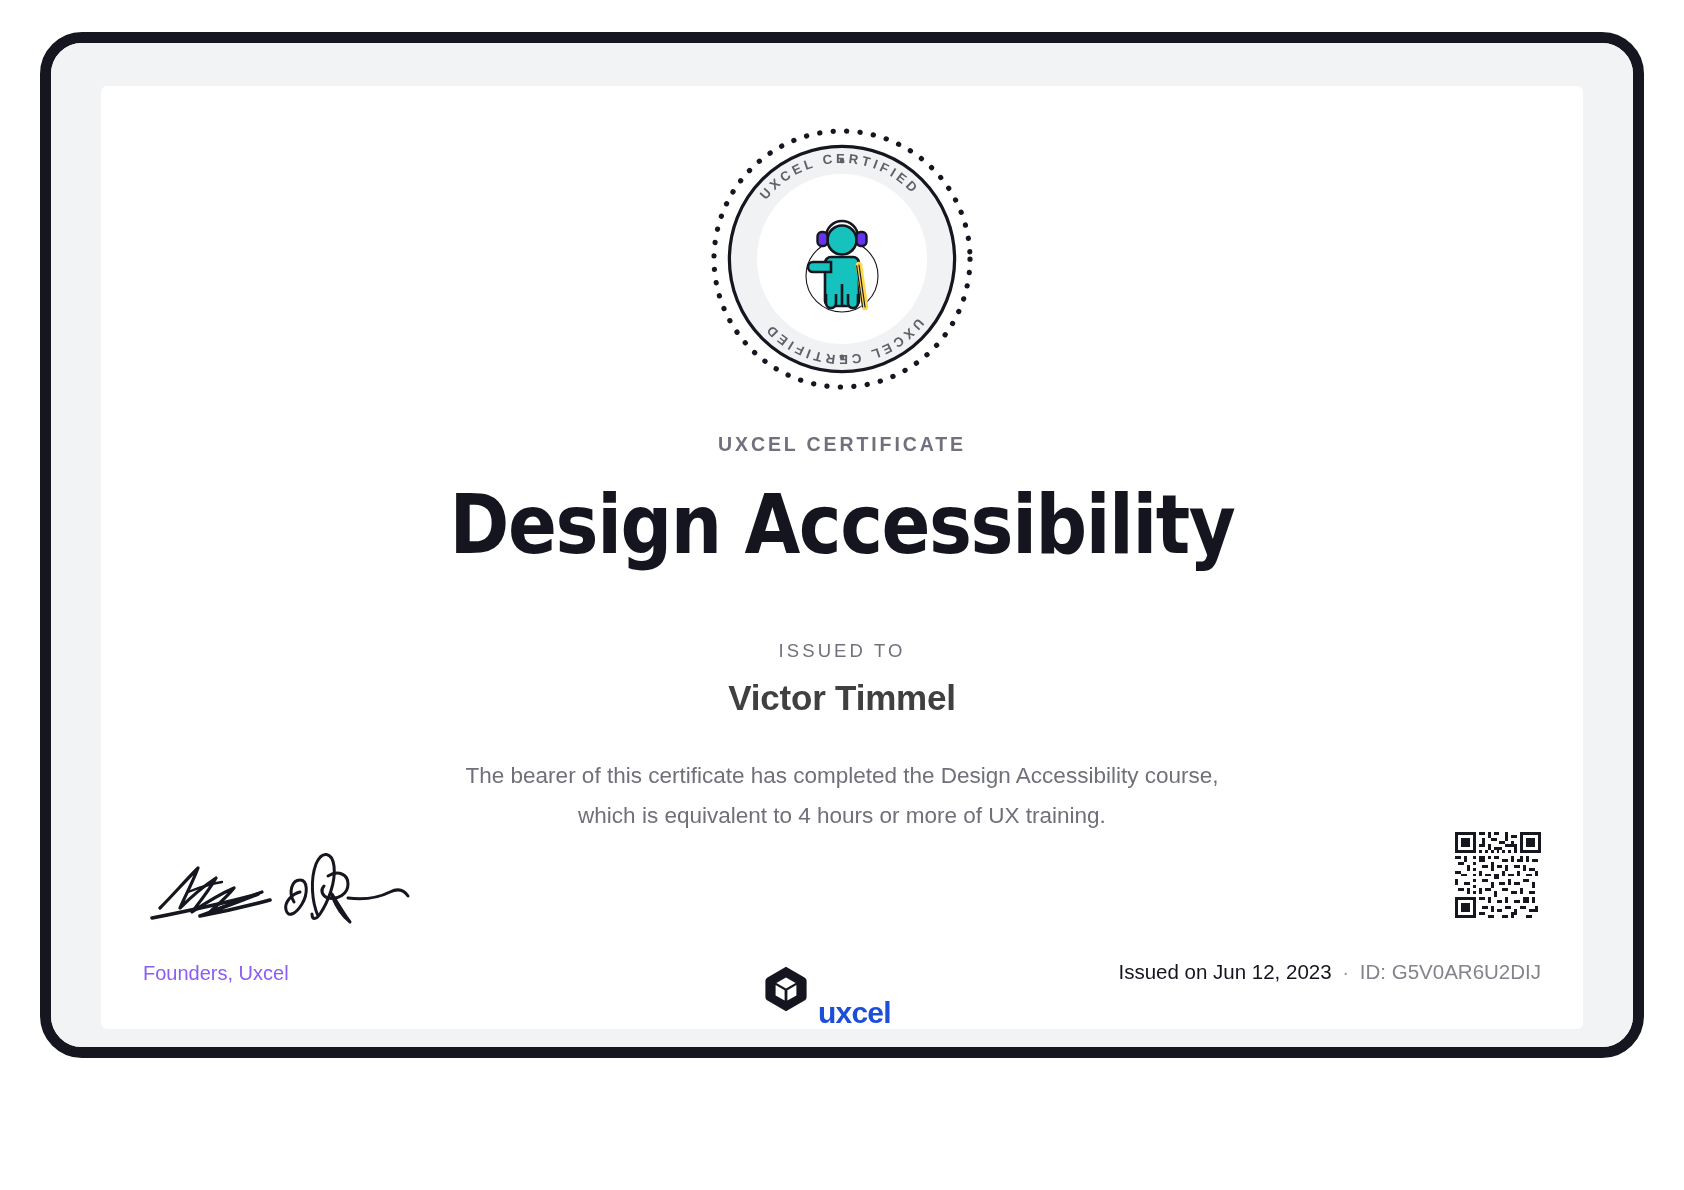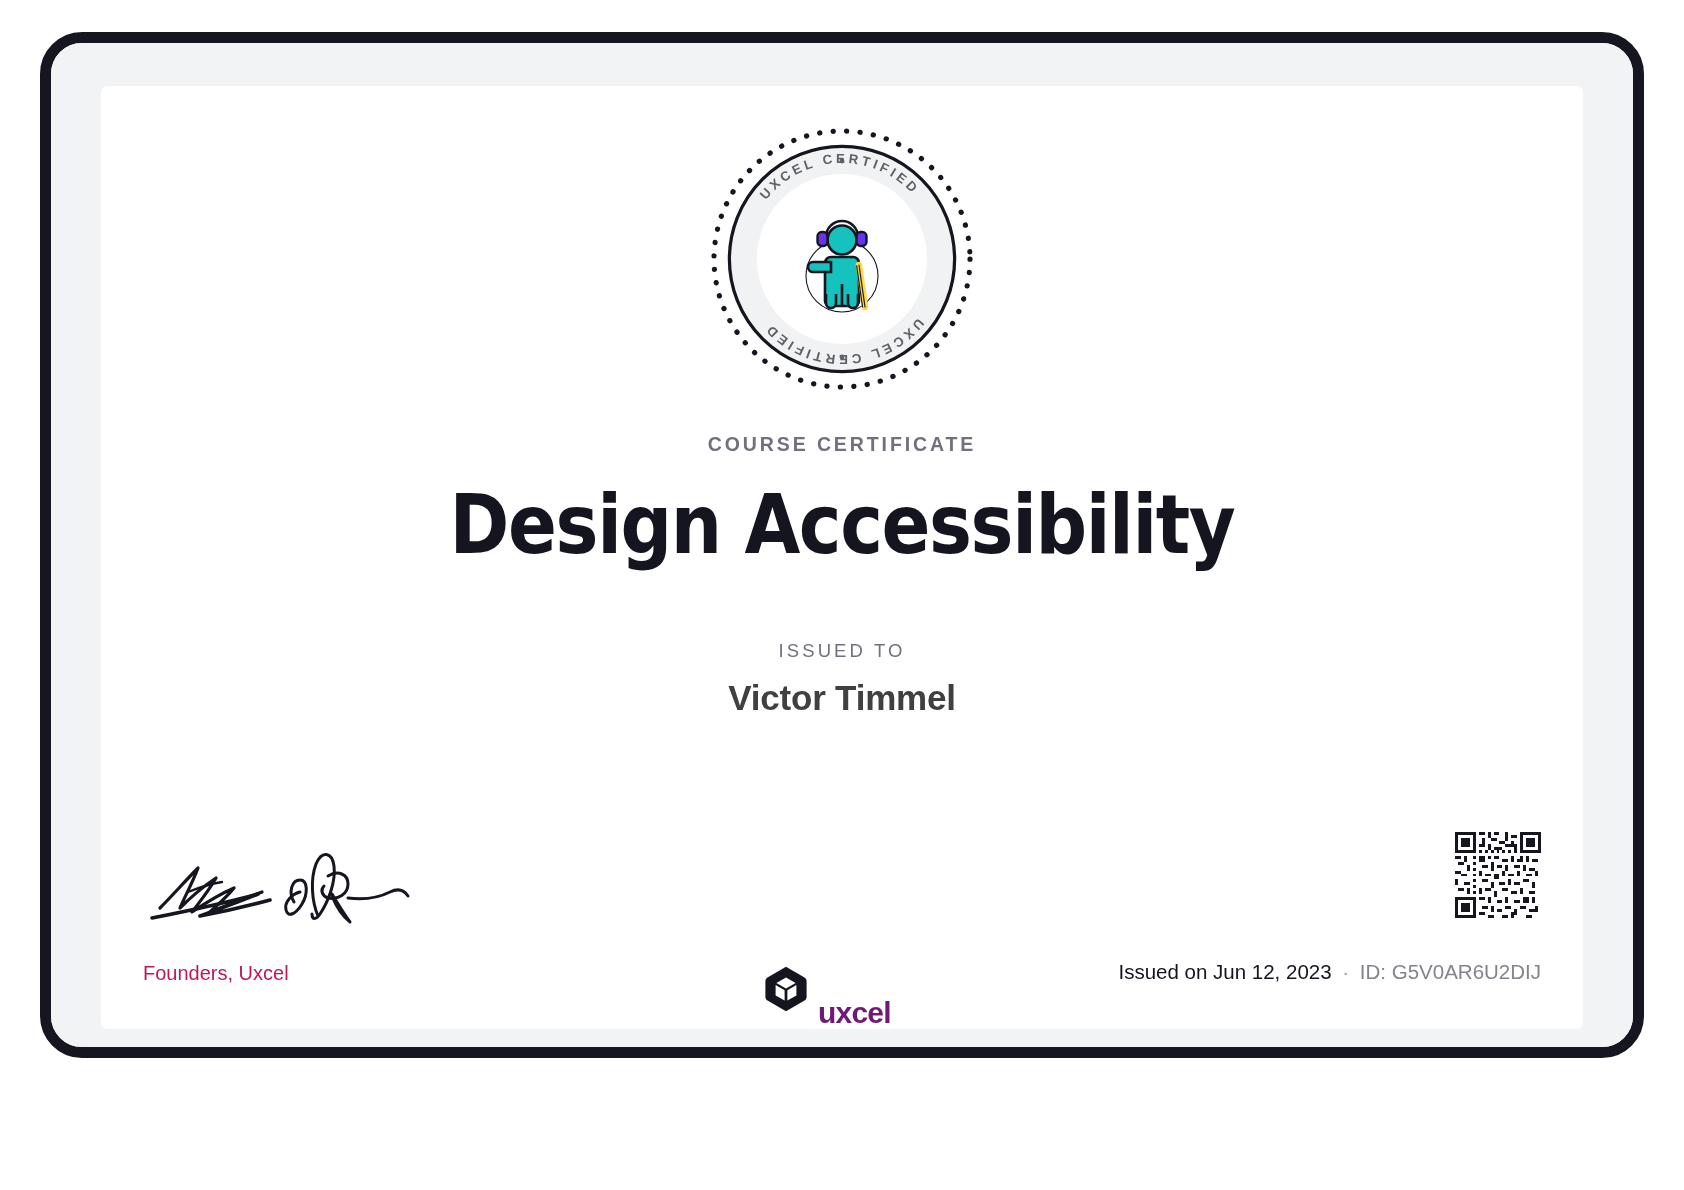--- a/index.html
+++ b/index.html
@@ -116,37 +116,37 @@
     top: 760px;
     width: 300px;
     height: 90px;
   }
   #signatures svg { display: block; }
   #founders-label {
     position: absolute;
     left: 42px;
     top: 876px;
     font-size: 20px;
-    color: #be185d;
+    color: #8b5cf6;
     font-weight: 400;
   }
   #uxcel-logo {
     position: absolute;
     left: 50%;
     top: 864px;
     margin-left: -77px;
     display: flex;
     align-items: center;
     gap: 11px;
   }
   #uxcel-logo svg { display: block; }
   #uxcel-wordmark {
     font-size: 30px;
     font-weight: 700;
-    color: #701a75;
+    color: #1d4ed8;
     letter-spacing: -0.8px;
     line-height: 30px;
     margin-top: 48px;
   }
   #issue-meta {
     position: absolute;
     right: 42px;
     top: 874px;
     font-size: 20.5px;
     white-space: nowrap;
@@ -221,28 +221,32 @@
             <path d="M 141,170 v 9 a 5,5 0 0 0 10,0 v -9" fill="#15c2bd" stroke="#15161f" stroke-width="2.6"></path>
 
             <path d="M 152,141 l 6,42" fill="none" stroke="#ffd84d" stroke-width="6.5" stroke-linecap="round"></path>
             <path d="M 152,141 l 6,42" fill="none" stroke="#15161f" stroke-width="1.2" stroke-linecap="round" opacity="0.95"></path>
             <path d="M 149.6,141.4 l 6,42" fill="none" stroke="#15161f" stroke-width="1.1"></path>
             <path d="M 160.4,140.6 l 6,42" fill="none" stroke="#15161f" stroke-width="0"></path>
           </g>
         </svg>
       </div>
 
-      <div class="center-col" id="course-certificate-label">COURSE CERTIFICATE</div>
+      <div class="center-col" id="course-certificate-label">UXCEL CERTIFICATE</div>
 
       <div class="center-col" id="certificate-title">Design Accessibility</div>
 
       <div class="center-col" id="issued-to-label">ISSUED TO</div>
 
       <div class="center-col" id="recipient-name">Victor Timmel</div>
 
+      <div class="center-col" id="certificate-description">
+        <span>The bearer of this certificate has completed the Design Accessibility course,</span>
+        <span>which is equivalent to 4 hours or more of UX training.</span>
+      </div>
 
       <div id="signatures">
         <svg width="300" height="90" viewBox="0 0 300 90" xmlns="http://www.w3.org/2000/svg">
           <g fill="none" stroke="#15161f" stroke-linecap="round" stroke-linejoin="round">
 
             <path d="M18,62 C30,50 44,34 56,22 C50,38 42,52 38,62 C48,52 62,40 74,32 C66,46 56,58 50,66 C62,58 78,48 92,42 C84,52 74,60 68,66 C84,60 104,52 120,46" stroke-width="3.2"></path>
             <path d="M10,72 C40,66 80,58 116,48 C96,56 74,64 58,70 C80,66 106,60 128,54" stroke-width="3.6"></path>
             <path d="M46,46 C56,42 68,38 80,36" stroke-width="2.4"></path>
 
             <path d="M152,56 C146,46 150,34 158,34 C166,34 166,48 160,58 C154,68 146,72 144,64 C142,56 150,48 158,46" stroke-width="3"></path>

